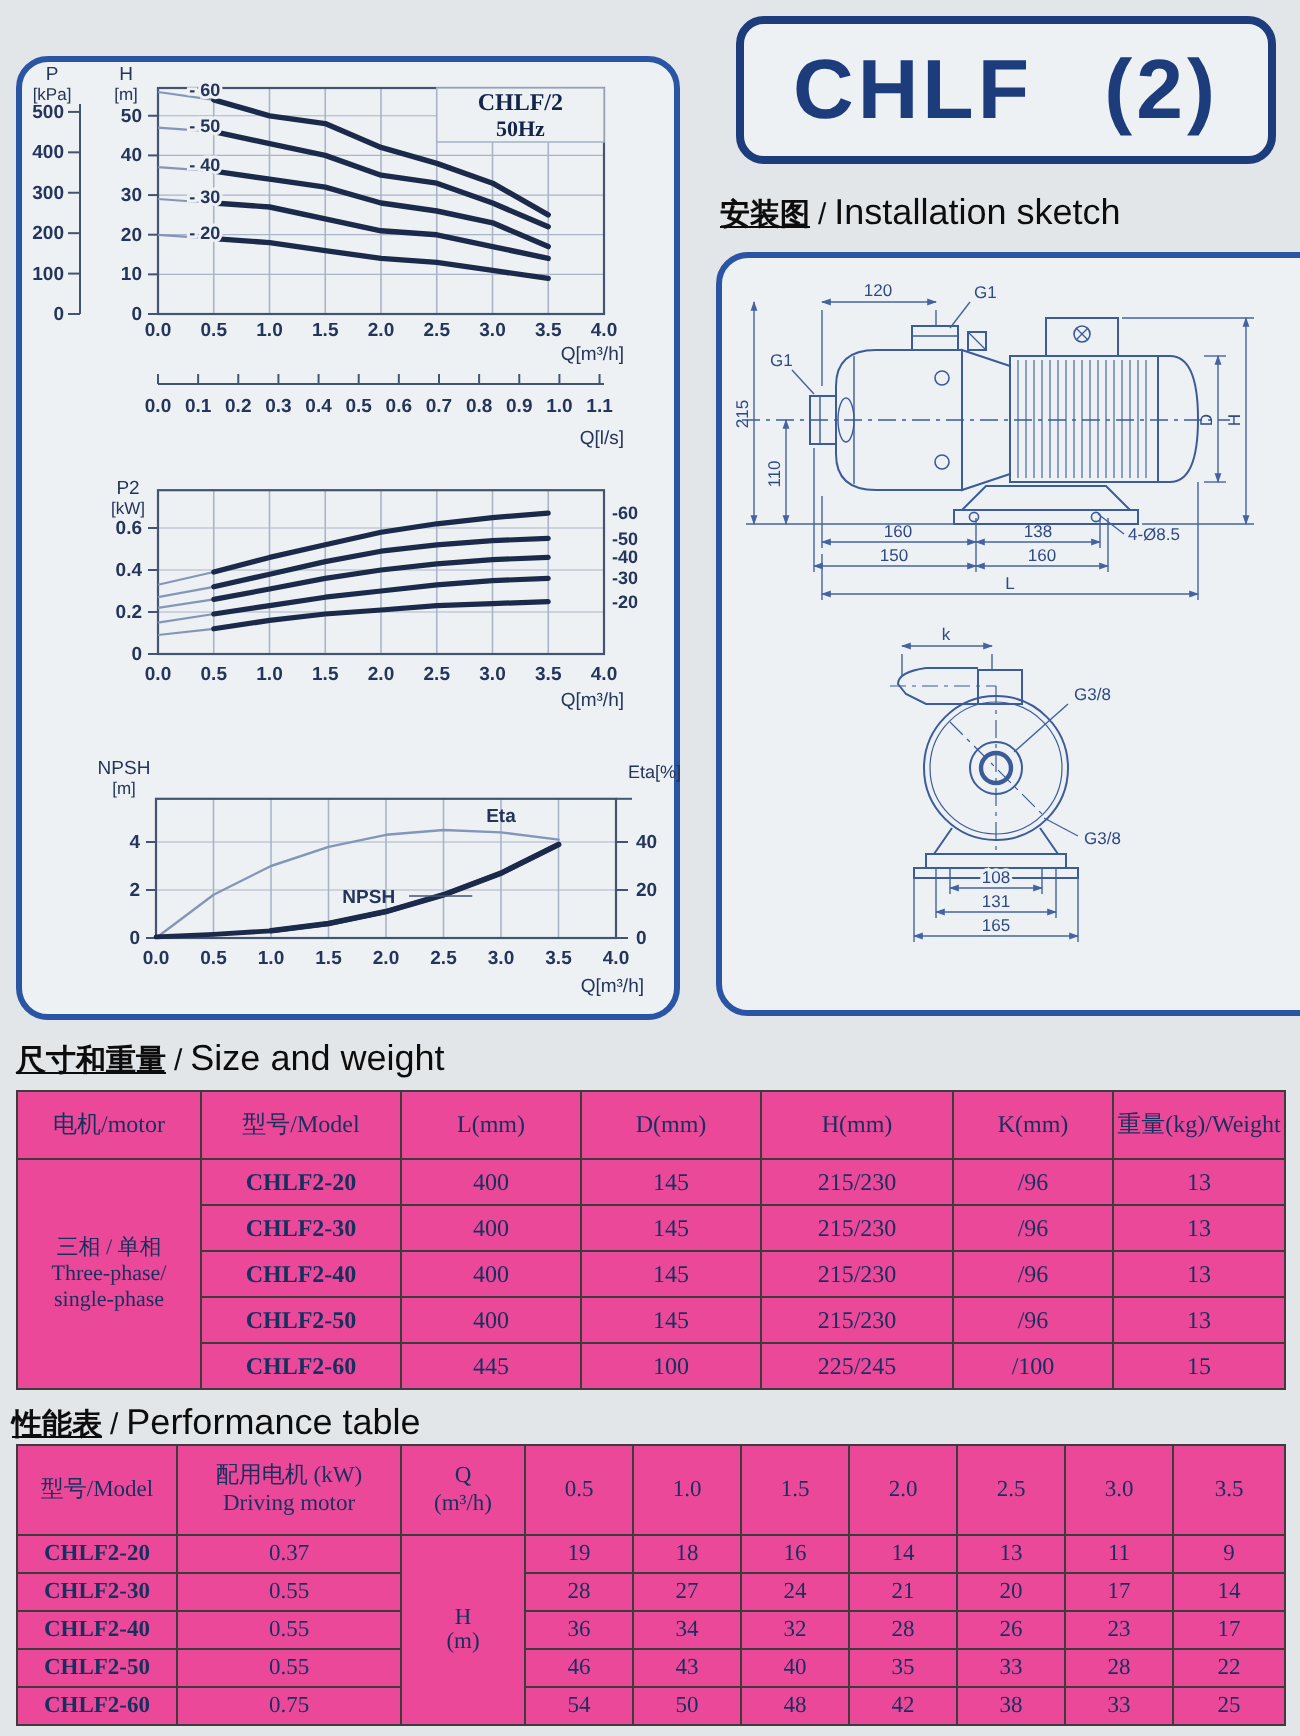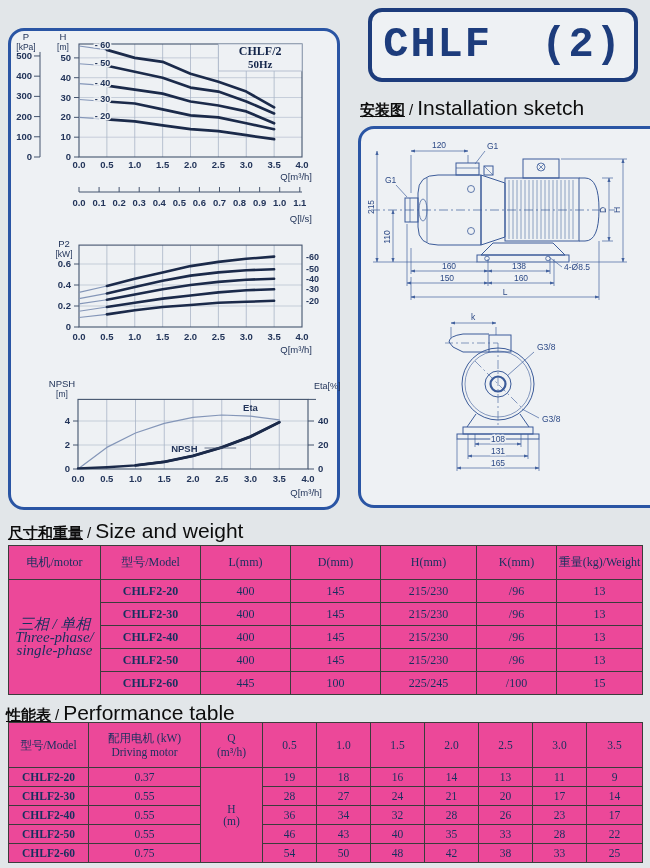--- a/index.html
+++ b/index.html
@@ -18,40 +18,40 @@
   #chart1{top:1px;}
   #chart2{top:208px;}
   #chart3{top:346px;}
   #title-box{
     position:absolute;left:368px;top:8px;width:270px;height:74px;box-sizing:border-box;
     border:4px solid #1d3c7c;border-radius:14px;background:#eef1f4;
     display:flex;align-items:center;justify-content:center;
   }
   #title-box .t{
     font-size:42px;font-weight:bold;color:#1d3c7c;
-    font-family:Liberation Mono, monospace;word-spacing:22px;letter-spacing:2px;
+    font-family:Liberation Sans, sans-serif;word-spacing:22px;letter-spacing:2px;
   }
   .heading{position:absolute;font-family:"Liberation Sans",sans-serif;color:#0d0d0d;white-space:nowrap;}
   .heading .zh{font-weight:bold;font-size:15px;text-decoration:underline;}
   .heading .sep{font-size:15px;padding:0 4px;}
-  .heading .en{font-size:21px;}
+  .heading .en{font-size:18px;}
   #install-heading{left:360px;top:96px;}
   #size-heading{left:8px;top:519px;}
   #perf-heading{left:6px;top:701px;}
   #install-panel{left:358px;top:126px;width:328px;height:382px;text-align:center;}
   #sketch{position:absolute;left:2px;top:2px;}
 
   table{position:absolute;border-collapse:collapse;table-layout:fixed;background:#ec4899;}
   th,td{border:1px solid #3c3c3c;text-align:center;vertical-align:middle;
         color:#16305e;overflow:hidden;padding:0 1px;}
   #size-table{left:8px;top:545px;width:634px;font-size:12px;}
   #size-table th{height:33px;font-weight:normal;font-size:12px;}
   #size-table td{height:22px;}
   #size-table td.model{font-weight:bold;font-family:"Liberation Serif",serif;}
-  #size-table td.motor-group{font-size:15px;line-height:13px;font-style:italic;}
+  #size-table td.motor-group{font-size:11px;line-height:13px;}
   #perf-table{left:8px;top:722px;width:634px;font-size:11.5px;}
   #perf-table th{height:44px;font-weight:normal;font-size:11.5px;line-height:14px;}
   #perf-table td{height:18px;}
   #perf-table td.model{font-weight:bold;}
 </style>
 </head>
 <body>
 
 <div class="panel" id="curves-panel">
   <svg id="chart1" width="330" height="204">

